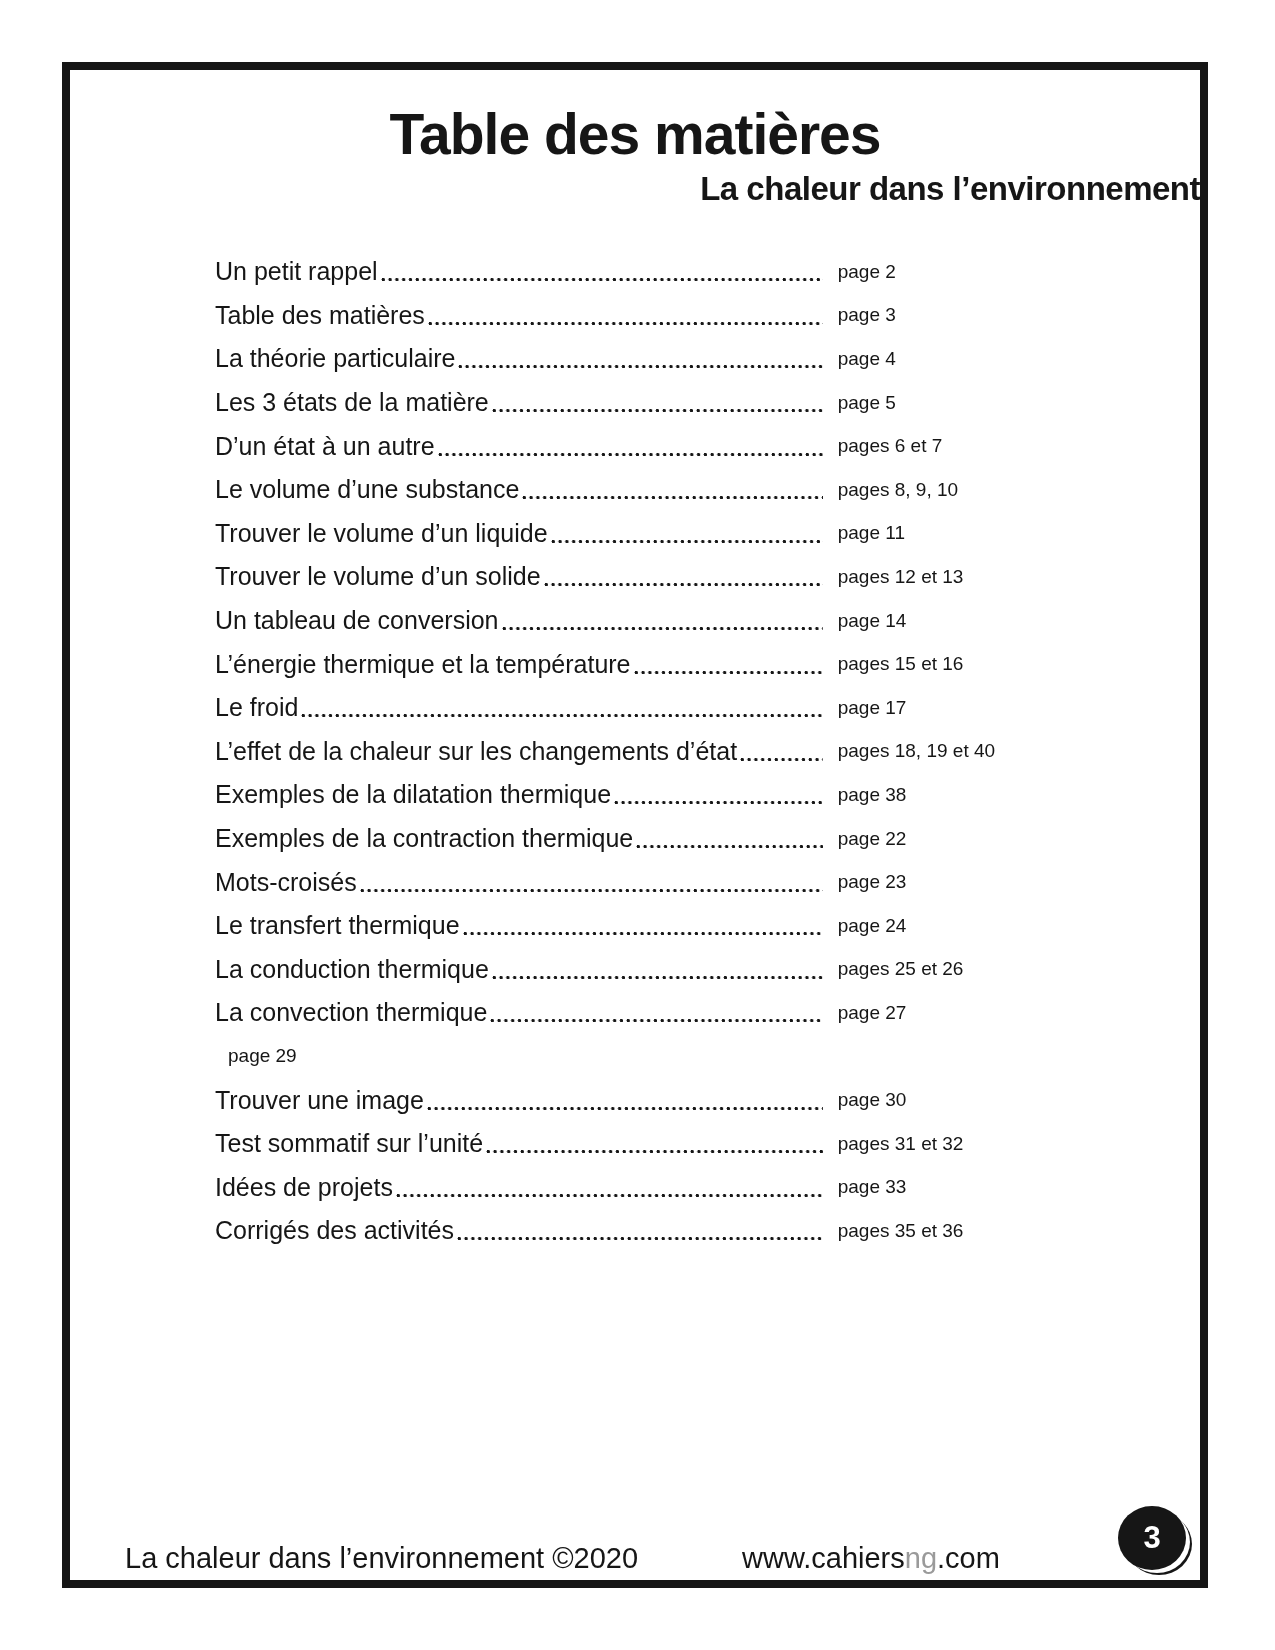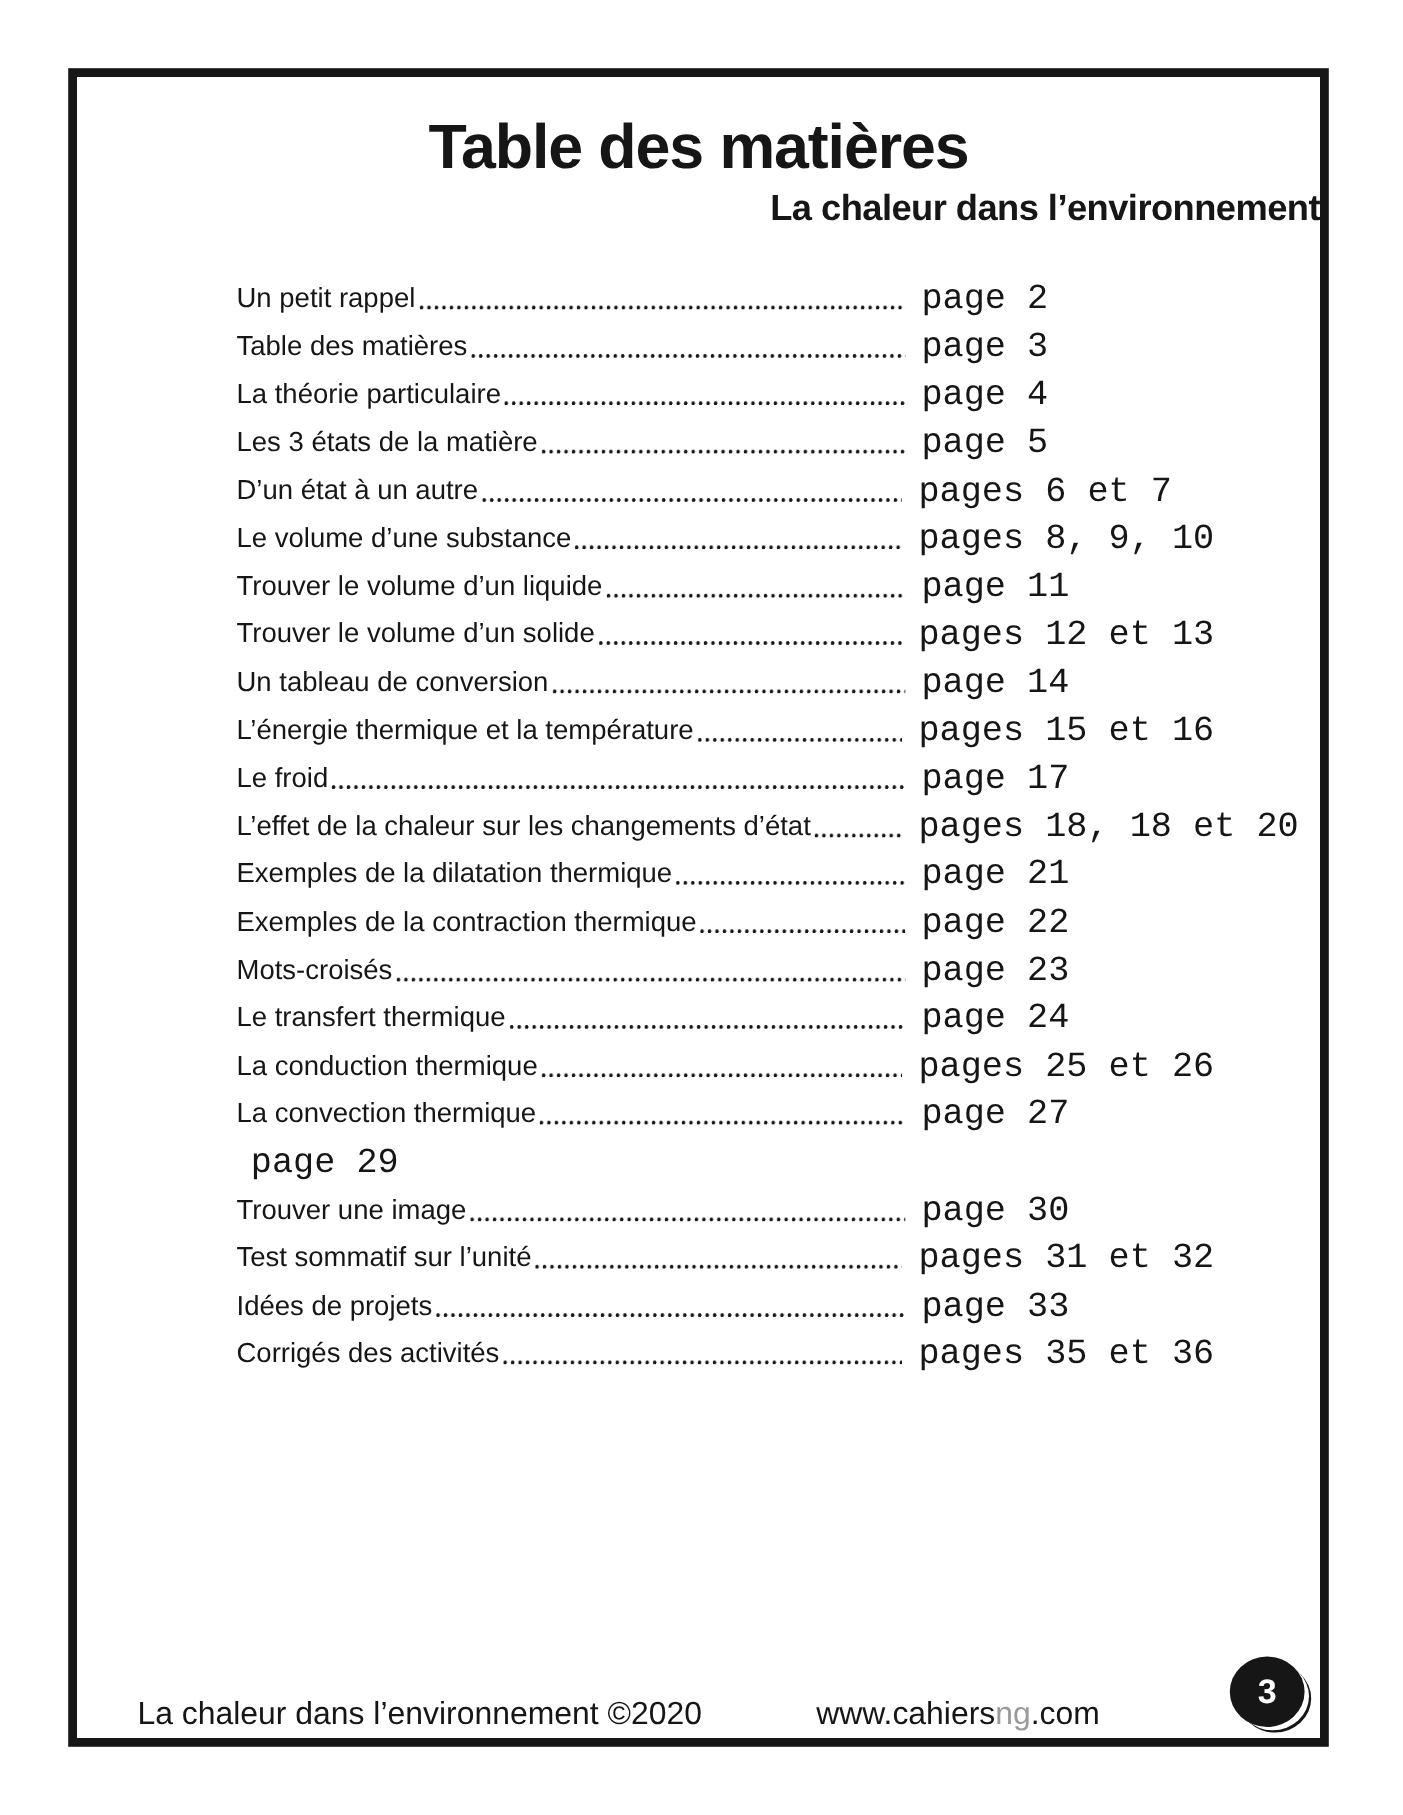--- a/index.html
+++ b/index.html
@@ -76,22 +76,21 @@
     position:absolute;
     left:0;right:2px;bottom:4px;height:5px;
     background-image:radial-gradient(circle at 2.2px 2.6px, var(--ink) 1.45px, rgba(0,0,0,0) 1.9px);
     background-size:6.8px 5px;
     background-repeat:repeat-x;
   }
   .row .p{
     margin-left:13px;
     width:200px;
     white-space:nowrap;
-    font-size:32px;
-    font-family:Liberation Mono, monospace;
+    font-size:19px;
   }
   .footer-copy{
     position:absolute;
     left:55px;bottom:5px;
     font-size:29px;
     white-space:nowrap;
   }
   .footer-site{
     position:absolute;
     left:672px;bottom:5px;
@@ -209,29 +208,29 @@
         <span class="leader"></span>
       </div>
       <div class="p">page 17</div>
     </div>
 
     <div class="row">
       <div class="left">
         <span class="t">L’effet de la chaleur sur les changements d’état</span>
         <span class="leader"></span>
       </div>
-      <div class="p">pages 18, 18 et 20</div>
+      <div class="p">pages 18, 19 et 40</div>
     </div>
 
     <div class="row">
       <div class="left">
         <span class="t">Exemples de la dilatation thermique</span>
         <span class="leader"></span>
       </div>
-      <div class="p">page 21</div>
+      <div class="p">page 38</div>
     </div>
 
     <div class="row">
       <div class="left">
         <span class="t">Exemples de la contraction thermique</span>
         <span class="leader"></span>
       </div>
       <div class="p">page 22</div>
     </div>
 

